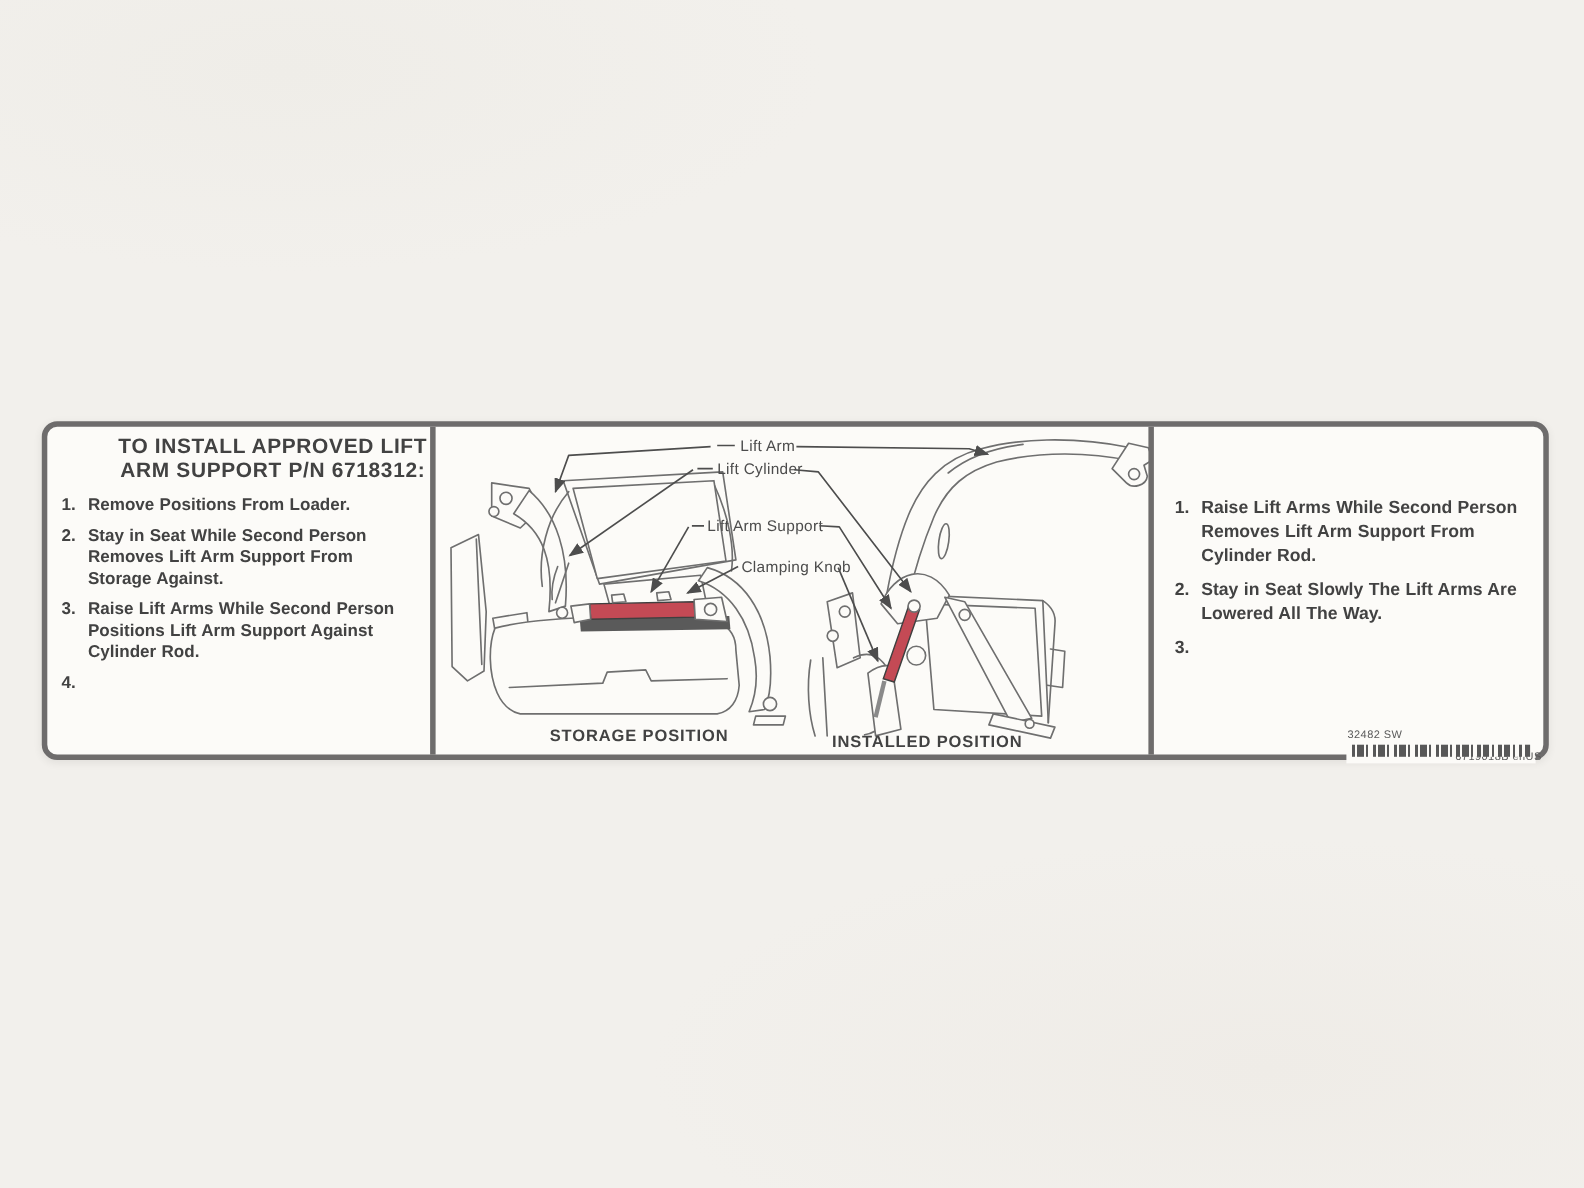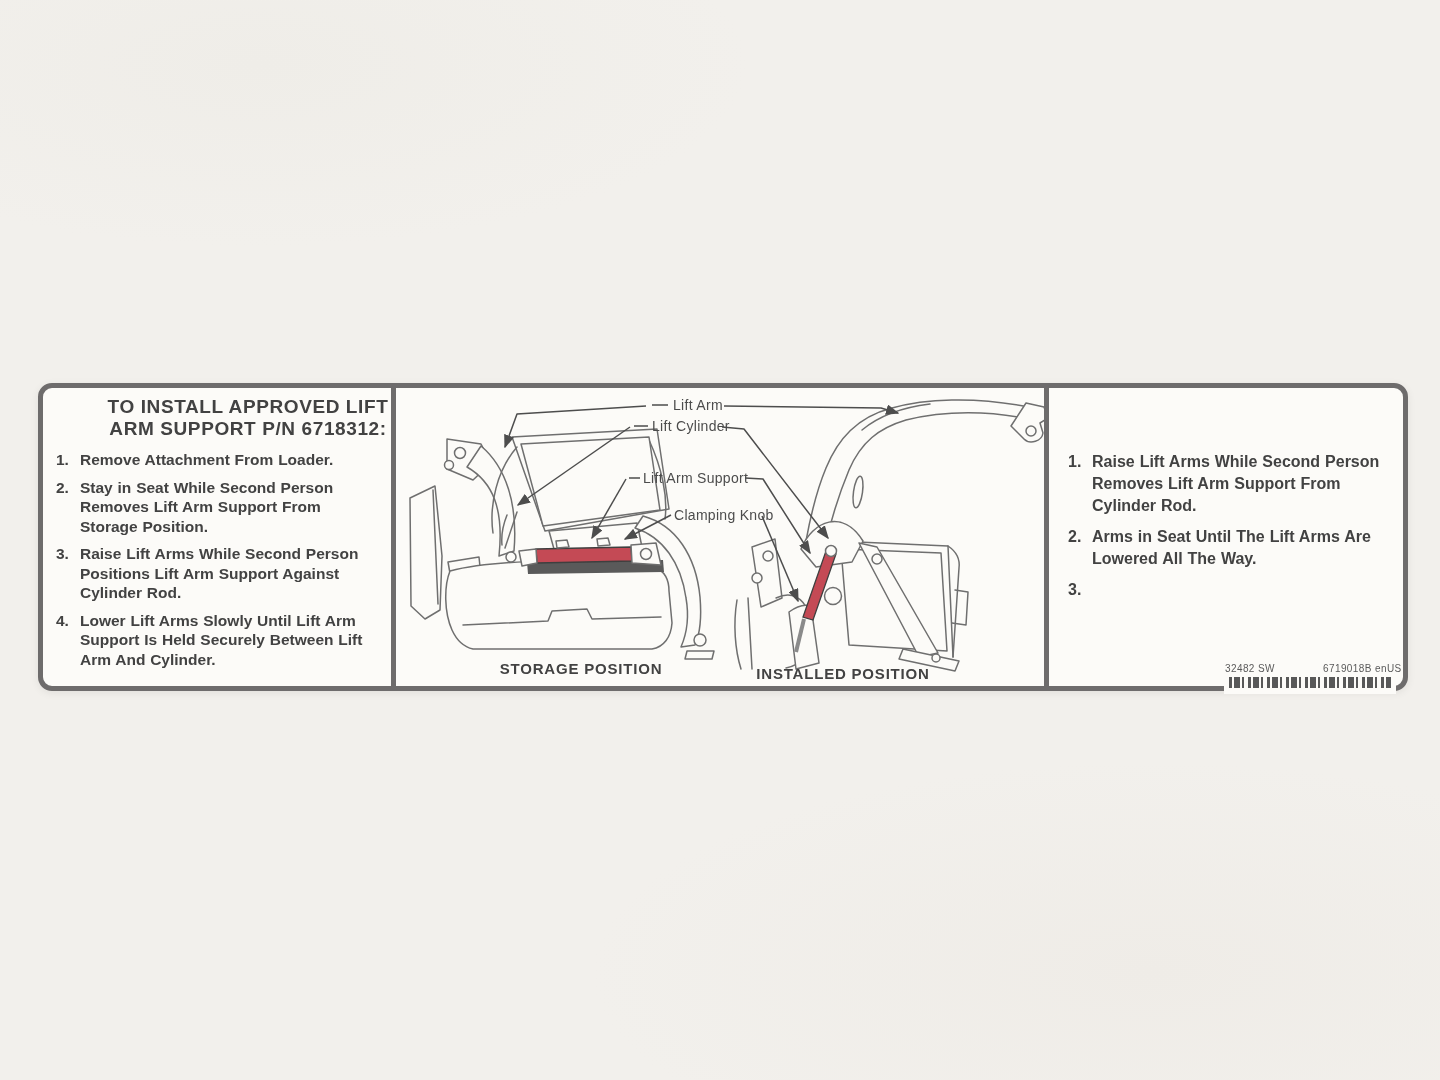--- a/index.html
+++ b/index.html
@@ -42,60 +42,57 @@
   svg .ln   { fill:none; stroke:#6f6f6f; stroke-width:1.5; stroke-linejoin:round; stroke-linecap:round; }
   svg .wh   { fill:#fcfbf8; stroke:#6f6f6f; stroke-width:1.5; stroke-linejoin:round; }
   svg .lead { fill:none; stroke:#4d4d4d; stroke-width:1.5; stroke-linejoin:round; }
   svg .callout { font-family:"Liberation Sans",sans-serif; font-size:14px; fill:#4c4c4c; letter-spacing:0.3px; }
   svg .caption { font-family:"Liberation Sans",sans-serif; font-size:15px; font-weight:bold; fill:#424242; letter-spacing:0.8px; text-anchor:middle; }
 
   .footer-code {
     position:absolute; top:275px; font-size:10px; color:#5a5a5a; letter-spacing:0.4px;
   }
   .footer-code.part { left:1182px; }
-  .footer-code.doc  { left:1280px; }
+  .footer-code.doc  { left:1280px;margin-top:20px; }
   .border-patch { position:absolute; left:1181px; top:285px; width:172px; height:21px; background:#fcfbf8; }
   .barcode {
     position:absolute; left:1186px; top:289px; width:162px; height:11px;
     background:repeating-linear-gradient(90deg,
       #585858 0 3px, #fcfbf8 3px 5px,
       #585858 5px 11px, #fcfbf8 11px 13px,
       #585858 13px 15px, #fcfbf8 15px 19px);
   }
 </style>
 </head>
 <body>
 
 <div class="decal">
 
   <div class="panel-title left-title">TO INSTALL APPROVED LIFT
 ARM SUPPORT P/N 6718312:</div>
 
   <div class="steps left-steps">
     <div class="step">
       <span class="step-num">1.</span>
-      <span class="step-text">Remove Attachment From Loader.</span>
+      <span class="step-text">Remove Positions From Loader.</span>
     </div>
     <div class="step">
       <span class="step-num">2.</span>
       <span class="step-text">Stay in Seat While Second Person
 Removes Lift Arm Support From
-Storage Position.</span>
+Storage Against.</span>
     </div>
     <div class="step">
       <span class="step-num">3.</span>
       <span class="step-text">Raise Lift Arms While Second Person
 Positions Lift Arm Support Against
 Cylinder Rod.</span>
     </div>
     <div class="step">
       <span class="step-num">4.</span>
-      <span class="step-text">Lower Lift Arms Slowly Until Lift Arm
-Support Is Held Securely Between Lift
-Arm And Cylinder.</span>
     </div>
   </div>
 
   <div class="divider left"></div>
 
   <svg class="diagram-svg" viewBox="398 388 647 298" xmlns="http://www.w3.org/2000/svg">
     <defs>
       <marker id="arw" markerWidth="9" markerHeight="7" refX="8" refY="3.5" orient="auto">
         <path d="M0,0 L9,3.5 L0,7 Z" fill="#4d4d4d"></path>
       </marker>
@@ -193,21 +190,21 @@
 
   <div class="steps right-steps">
     <div class="step">
       <span class="step-num">1.</span>
       <span class="step-text">Raise Lift Arms While Second Person
 Removes Lift Arm Support From
 Cylinder Rod.</span>
     </div>
     <div class="step">
       <span class="step-num">2.</span>
-      <span class="step-text">Arms in Seat Until The Lift Arms Are
+      <span class="step-text">Stay in Seat Slowly The Lift Arms Are
 Lowered All The Way.</span>
     </div>
     <div class="step">
       <span class="step-num">3.</span>
     </div>
   </div>
 
   <div class="border-patch"></div>
   <div class="footer-code part">32482 SW</div>
   <div class="footer-code doc">6719018B enUS</div>

